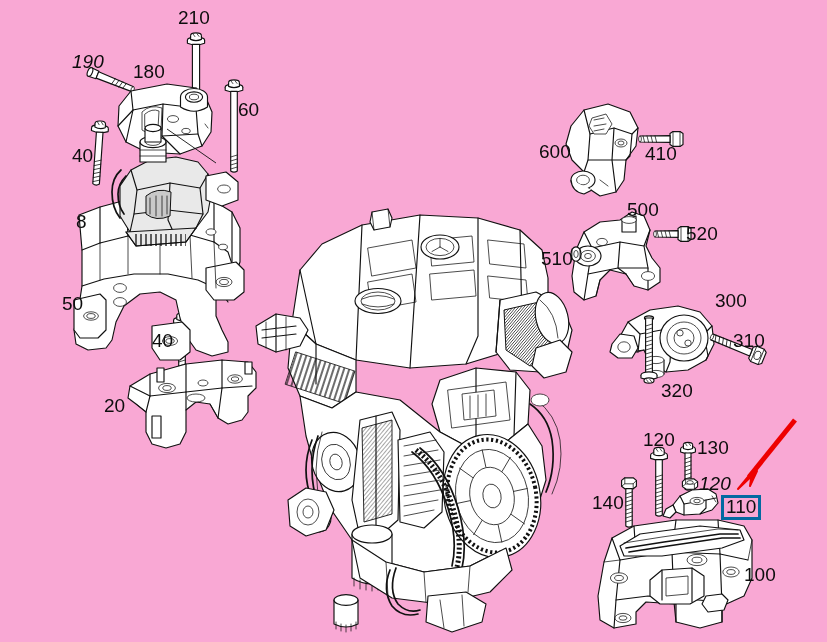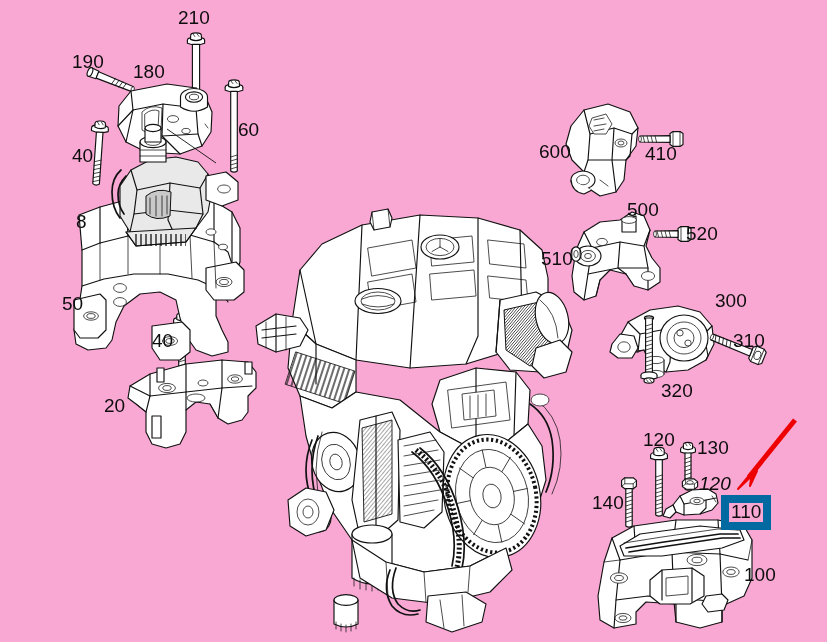--- a/index.html
+++ b/index.html
@@ -27,21 +27,21 @@
     position: absolute;
     font-family: "Liberation Sans", "DejaVu Sans", sans-serif;
     font-size: 19px;
     line-height: 19px;
     color: #0d0d0d;
     white-space: nowrap;
     letter-spacing: 0px;
     user-select: none;
   }
   .callout.highlighted {
-    border: 8px solid #0369a1;
+    border: 3px solid #0369a1;
     padding: 0px 2px 1px 2px;
     box-sizing: content-box;
     line-height: 18px;
   }
   #annotation-layer {
     position: absolute;
     left: 0; top: 0;
     width: 827px;
     height: 642px;
     pointer-events: none;
@@ -614,23 +614,23 @@
       <path class="ln" d="M662,570 L662,600 M692,568 L692,602"></path>
       <path class="fwT" d="M666,578 L688,576 L688,594 L666,596 Z"></path>
       <path class="lnT" d="M604,562 L620,560 M752,540 L748,560"></path>
 
       <path class="fw" d="M706,596 L722,594 L728,600 L724,610 L708,612 L702,604 Z"></path>
     </g>
   </svg>
 
   <div id="labels">
     <span class="callout" style="left:178px; top:8px;">210</span>
-    <span class="callout" style="left:72px;  top:52px;">190</span>
+    <span class="callout" style="left:72px;  top:52px;font-style:italic;">190</span>
     <span class="callout" style="left:133px; top:62px;">180</span>
-    <span class="callout" style="left:238px; top:100px;margin-top:20px;">60</span>
+    <span class="callout" style="left:238px; top:100px;">60</span>
     <span class="callout" style="left:72px;  top:146px;">40</span>
     <span class="callout" style="left:76px;  top:212px;">8</span>
     <span class="callout" style="left:62px;  top:294px;">50</span>
     <span class="callout" style="left:152px; top:331px;">40</span>
     <span class="callout" style="left:104px; top:396px;">20</span>
 
     <span class="callout" style="left:539px; top:142px;">600</span>
     <span class="callout" style="left:645px; top:144px;">410</span>
     <span class="callout" style="left:627px; top:200px;">500</span>
     <span class="callout" style="left:541px; top:249px;">510</span>

